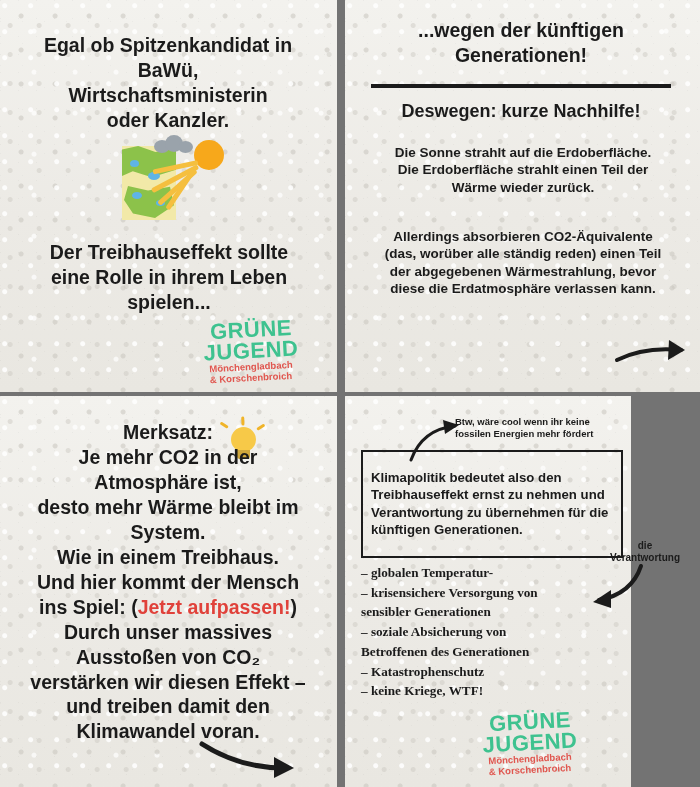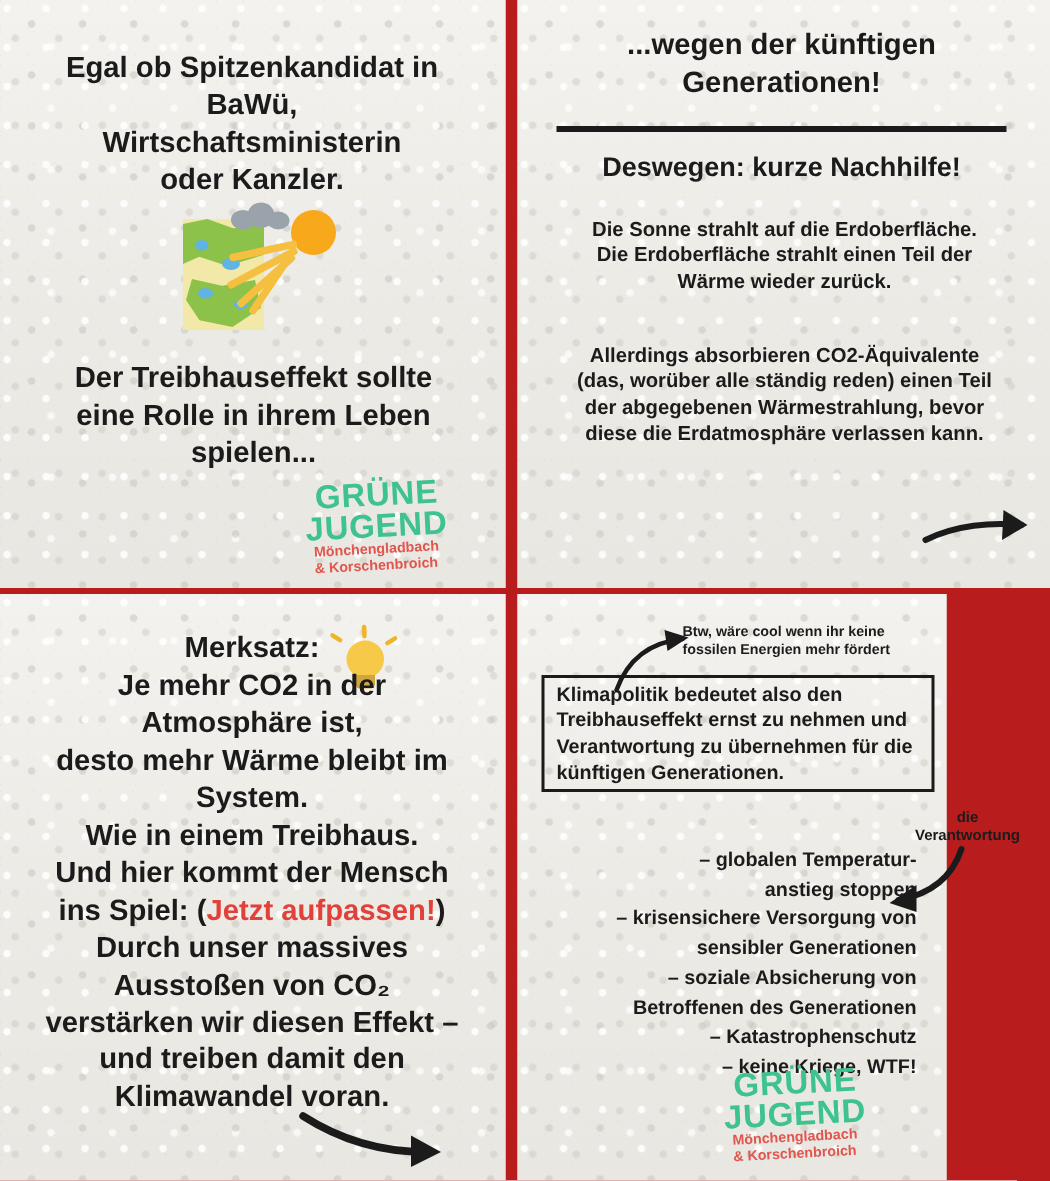--- a/index.html
+++ b/index.html
@@ -7,21 +7,21 @@
     padding: 0;
     background: #ffffff;
   }
   body {
     font-family: "Liberation Sans", sans-serif;
   }
   .page {
     position: relative;
     width: 700px;
     height: 787px;
-    background: #b91c1c;
+    background: #737373;
     overflow: hidden;
   }
   .card {
     position: absolute;
     background: #efeeea;
     background-image:
       radial-gradient(circle at 18% 22%, rgba(255,255,255,0.85) 0 2px, transparent 3px),
       radial-gradient(circle at 62% 47%, rgba(200,197,190,0.55) 0 2px, transparent 3px),
       radial-gradient(circle at 83% 76%, rgba(255,255,255,0.7) 0 2px, transparent 3px),
       radial-gradient(circle at 35% 88%, rgba(205,202,195,0.5) 0 2px, transparent 3px),
@@ -136,33 +136,33 @@
   
   #br-note {
     position: absolute; left: 110px; top: 20px; width: 150px;
     font-size: 9.5px; font-weight: bold; color: #1b1b1b; text-align: left;
     line-height: 1.25;
   }
   #br-box {
     position: absolute; left: 16px; top: 54px; width: 262px;
     border: 2px solid #1b1b1b;
     background: transparent;
-    padding: 2px 8px;
+    padding: 17px 8px;
     box-sizing: border-box;
   }
   #br-box .txt { text-align: left; font-size: 13.2px; line-height: 1.32; }
   #br-verantwortung {
     position: absolute; left: 252px; top: 144px; width: 96px;
     font-size: 10px; font-weight: bold; color: #1b1b1b; text-align: center;
     line-height: 1.2;
   }
   #br-list {
     position: absolute; left: 16px; top: 168px; width: 250px;
     font-size: 13.2px; font-weight: bold; color: #1b1b1b;
-    text-align: right; line-height: 1.42;
+    text-align: left; line-height: 1.42; font-family: Liberation Serif, serif;
   }
   #br-list div { margin-bottom: 1px; }
 </style>
 </head>
 <body>
 
 <div class="page">
 
   <div class="card" id="card-tl">
 
@@ -274,21 +274,20 @@
     <div id="br-verantwortung" style="white-space: pre-line;">die
 Verantwortung</div>
 
     <svg class="arrow-svg" style="left:240px; top:166px;" width="64" height="48" viewBox="0 0 64 48">
       <path d="M56 4 C 50 22, 36 34, 14 38" stroke="#1b1b1b" stroke-width="4" fill="none" stroke-linecap="round"></path>
       <path d="M26 28 L8 40 L26 46 Z" fill="#1b1b1b"></path>
     </svg>
 
     <div id="br-list">
       <div>– globalen Temperatur-</div>
-      <div>anstieg stoppen</div>
       <div>– krisensichere Versorgung von</div>
       <div>sensibler Generationen</div>
       <div>– soziale Absicherung von</div>
       <div>Betroffenen des Generationen</div>
       <div>– Katastrophenschutz</div>
       <div>– keine Kriege, WTF!</div>
     </div>
 
     <div class="logo" id="br-logo" style="top:316px; left:120px;">
       <div class="gruene">GRÜNE</div>

